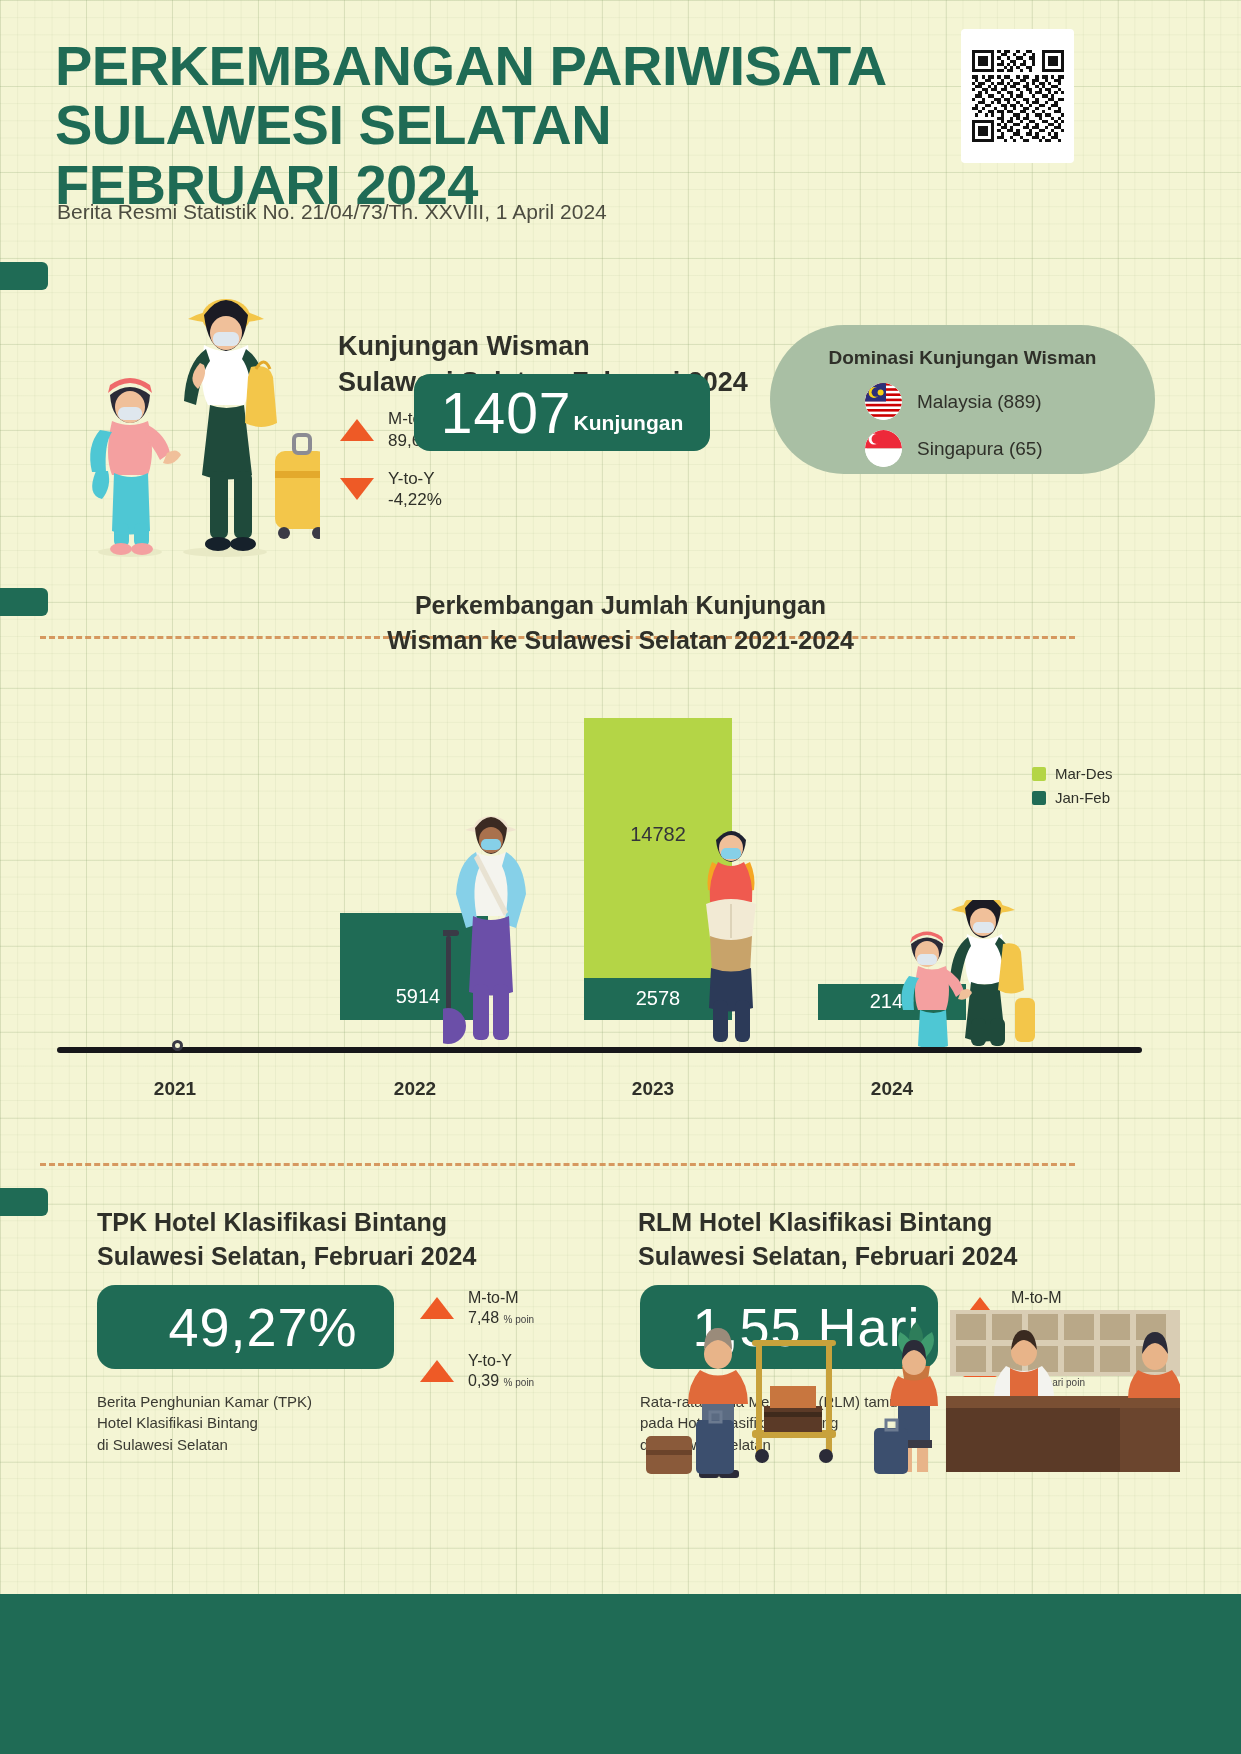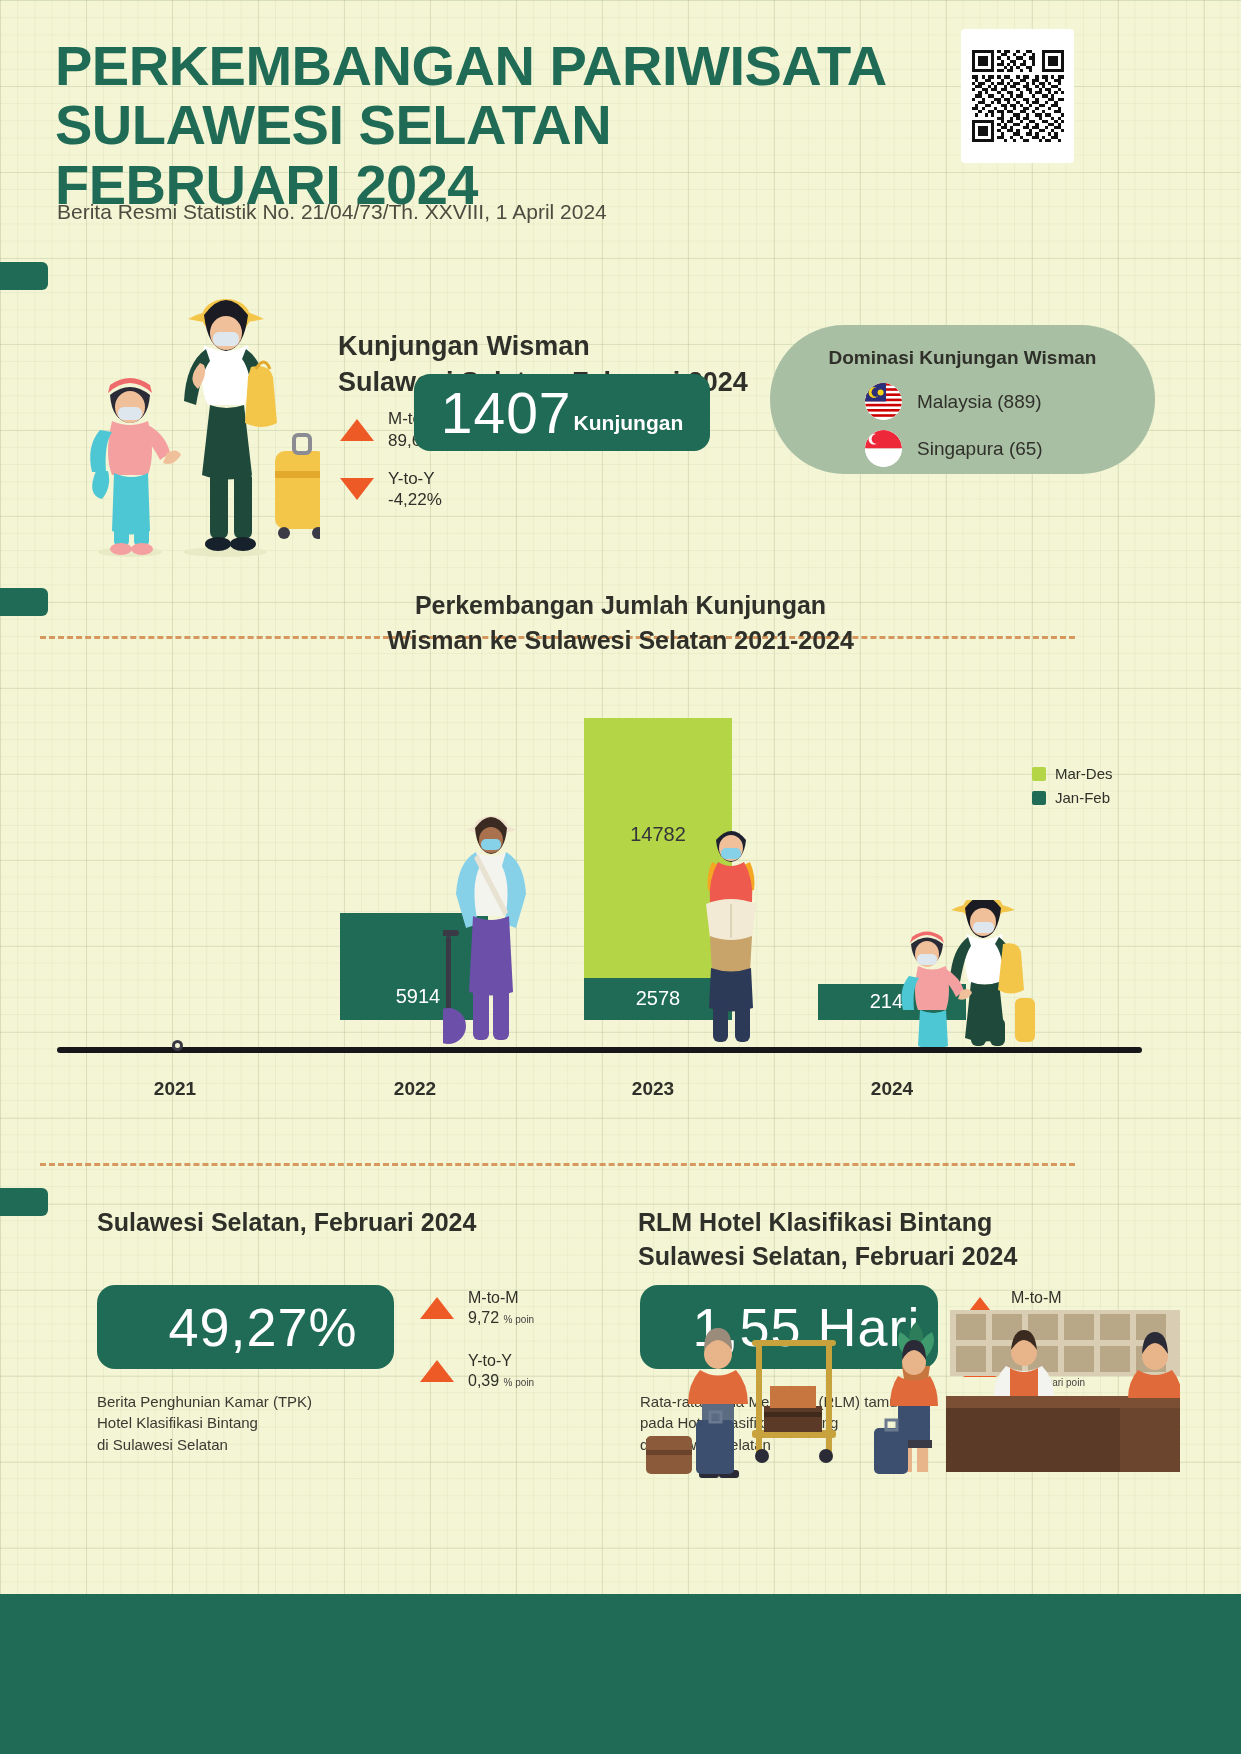--- a/index.html
+++ b/index.html
@@ -574,31 +574,32 @@
     </div>
     <div>
       <span class="sw" style="background:#1f6b55"></span>
       <span>Jan-Feb</span>
     </div>
   </div>
 
   <div class="dashed" style="top:1163px"></div>
 
   <div class="s3l-title">
+    <div>TPK Hotel Klasifikasi Bintang</div>
     <div>Sulawesi Selatan, Februari 2024</div>
   </div>
   <div class="statbox" style="left:97px; top:1285px; width:297px; height:84px;">
     <span>49,27%</span>
   </div>
   <div class="s3-deltas" style="left:420px; top:1288px;">
     <div class="delta-row">
       <div class="tri-up"></div>
       <div class="delta-text">
         <span class="v">M-to-M</span>
-        <span class="v"><span>9,72</span>
+        <span class="v"><span>7,48</span>
           <span class="unitsm">% poin</span></span>
       </div>
     </div>
     <div class="delta-row">
       <div class="tri-up"></div>
       <div class="delta-text">
         <span class="v">Y-to-Y</span>
         <span class="v"><span>0,39</span>
           <span class="unitsm">% poin</span></span>
       </div>

